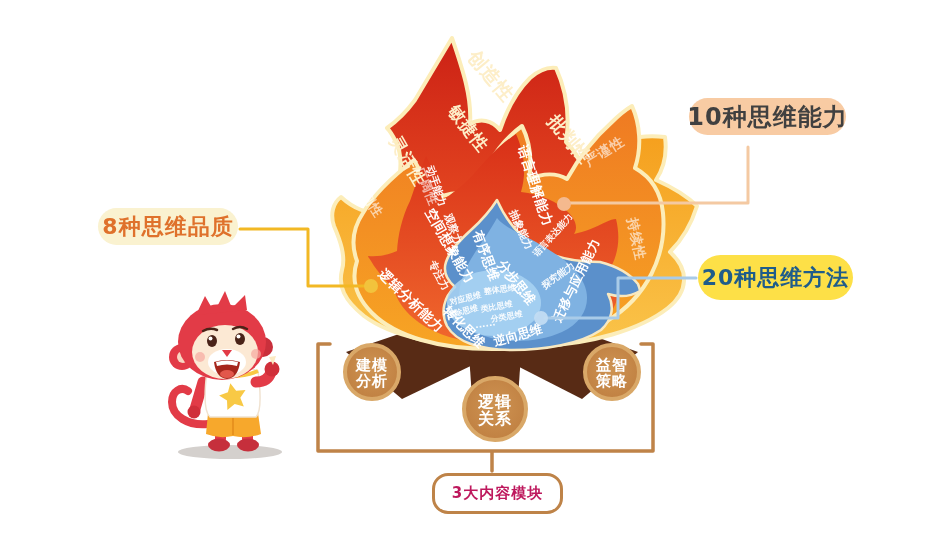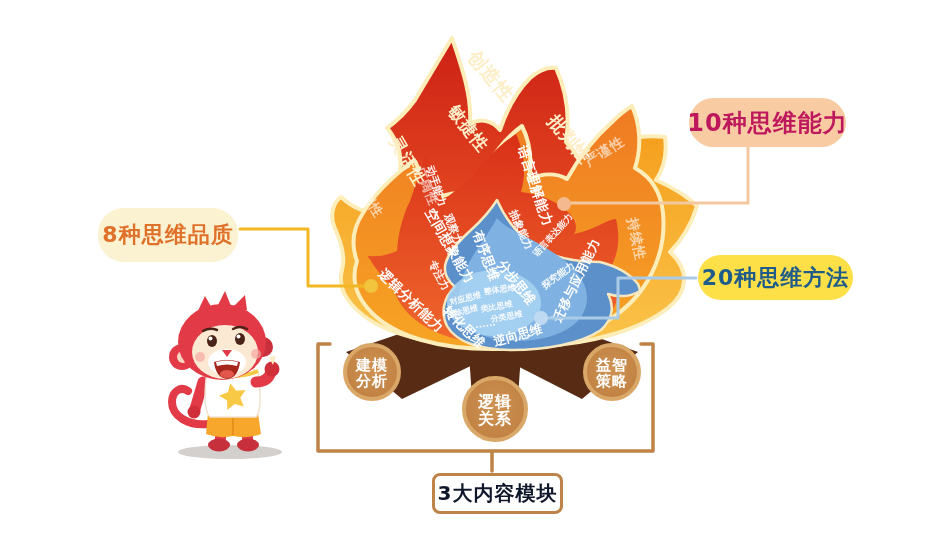--- a/index.html
+++ b/index.html
@@ -6,28 +6,28 @@
   body{
     width:946px;height:551px;background:#ffffff;overflow:hidden;
     font-family:"DejaVu Sans","Liberation Sans",sans-serif;
   }
   .stage{position:relative;width:946px;height:551px;}
   .stage svg{position:absolute;left:0;top:0;}
   .pill{
     position:absolute;display:flex;align-items:center;justify-content:center;
     font-weight:bold;border-radius:26px;letter-spacing:1px;white-space:nowrap;
   }
-  .pill-abilities{left:689px;top:98px;width:157px;height:49px;background:#F8CBA3;color:#be185d;font-size:24px;}
-  .pill-qualities{left:98px;top:208px;width:140px;height:54px;background:#FAF2D0;color:#DF712B;font-size:22px;}
+  .pill-abilities{left:689px;top:98px;width:157px;height:37px;background:#F8CBA3;color:#404040;font-size:24px;}
+  .pill-qualities{left:98px;top:208px;width:140px;height:37px;background:#FAF2D0;color:#DF712B;font-size:22px;}
   .pill-methods{left:698px;top:255px;width:155px;height:45px;background:#fde047;color:#1F5C8A;font-size:22px;}
   .box-modules{
     position:absolute;left:432px;top:473px;width:131px;height:41px;
-    background:#ffffff;border:3px solid #BE8348;border-radius:8px;
+    background:#ffffff;border:3px solid #BE8348;border-radius:16px;
     display:flex;align-items:center;justify-content:center;
-    color:#0f172a;font-weight:bold;font-size:20px;letter-spacing:1px;box-sizing:border-box;
+    color:#be185d;font-weight:bold;font-size:15px;letter-spacing:1px;box-sizing:border-box;
   }
   text{font-family:"DejaVu Sans","Liberation Sans",sans-serif;}
   .tq{fill:#FDEEC8;font-weight:bold;letter-spacing:1px;}
   .tq-s{fill:#ffffff;opacity:.62;font-weight:bold;letter-spacing:1px;}
   .ta{fill:#ffffff;font-weight:bold;letter-spacing:.5px;}
   .ta-s{fill:#ffffff;opacity:.95;font-weight:bold;}
   .tm{fill:#ffffff;font-weight:bold;}
   .tm-s{fill:#ffffff;opacity:.92;font-weight:600;}
   .tlog{fill:#ffffff;font-weight:bold;letter-spacing:1px;}
 </style>

